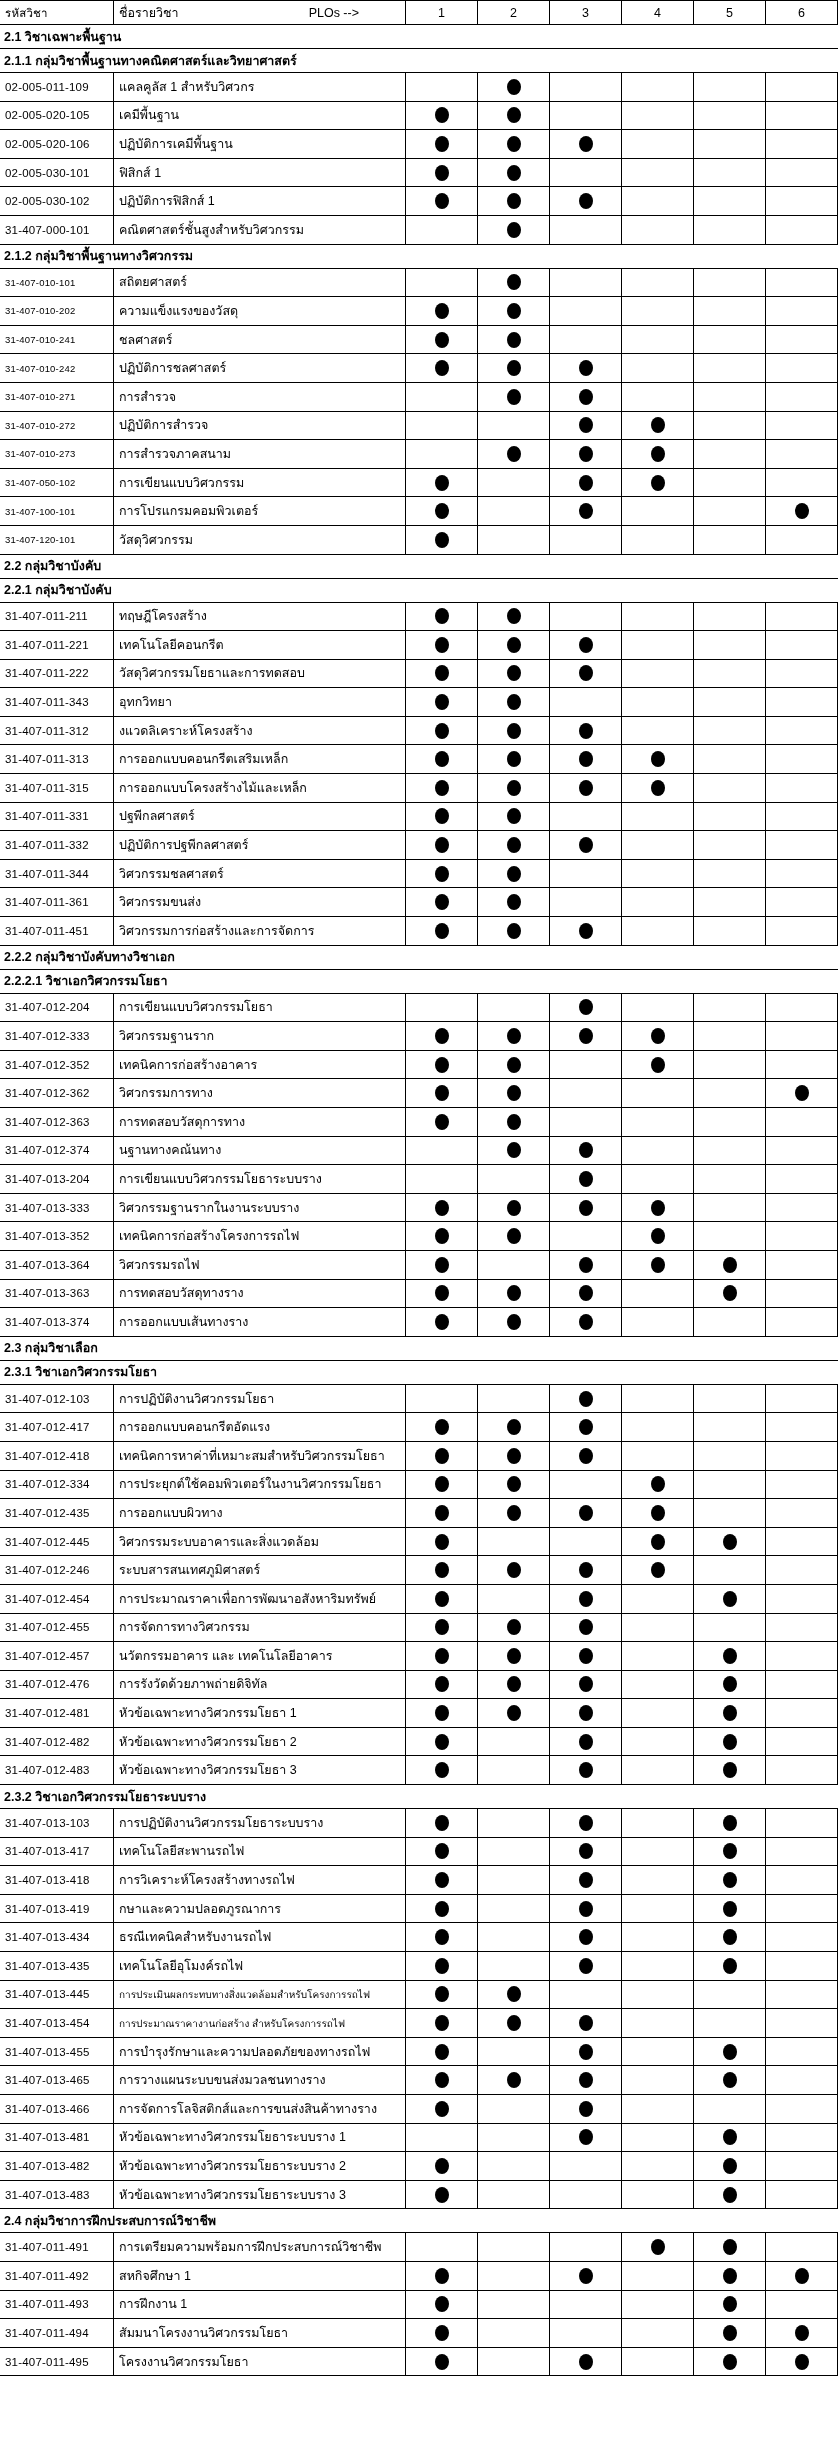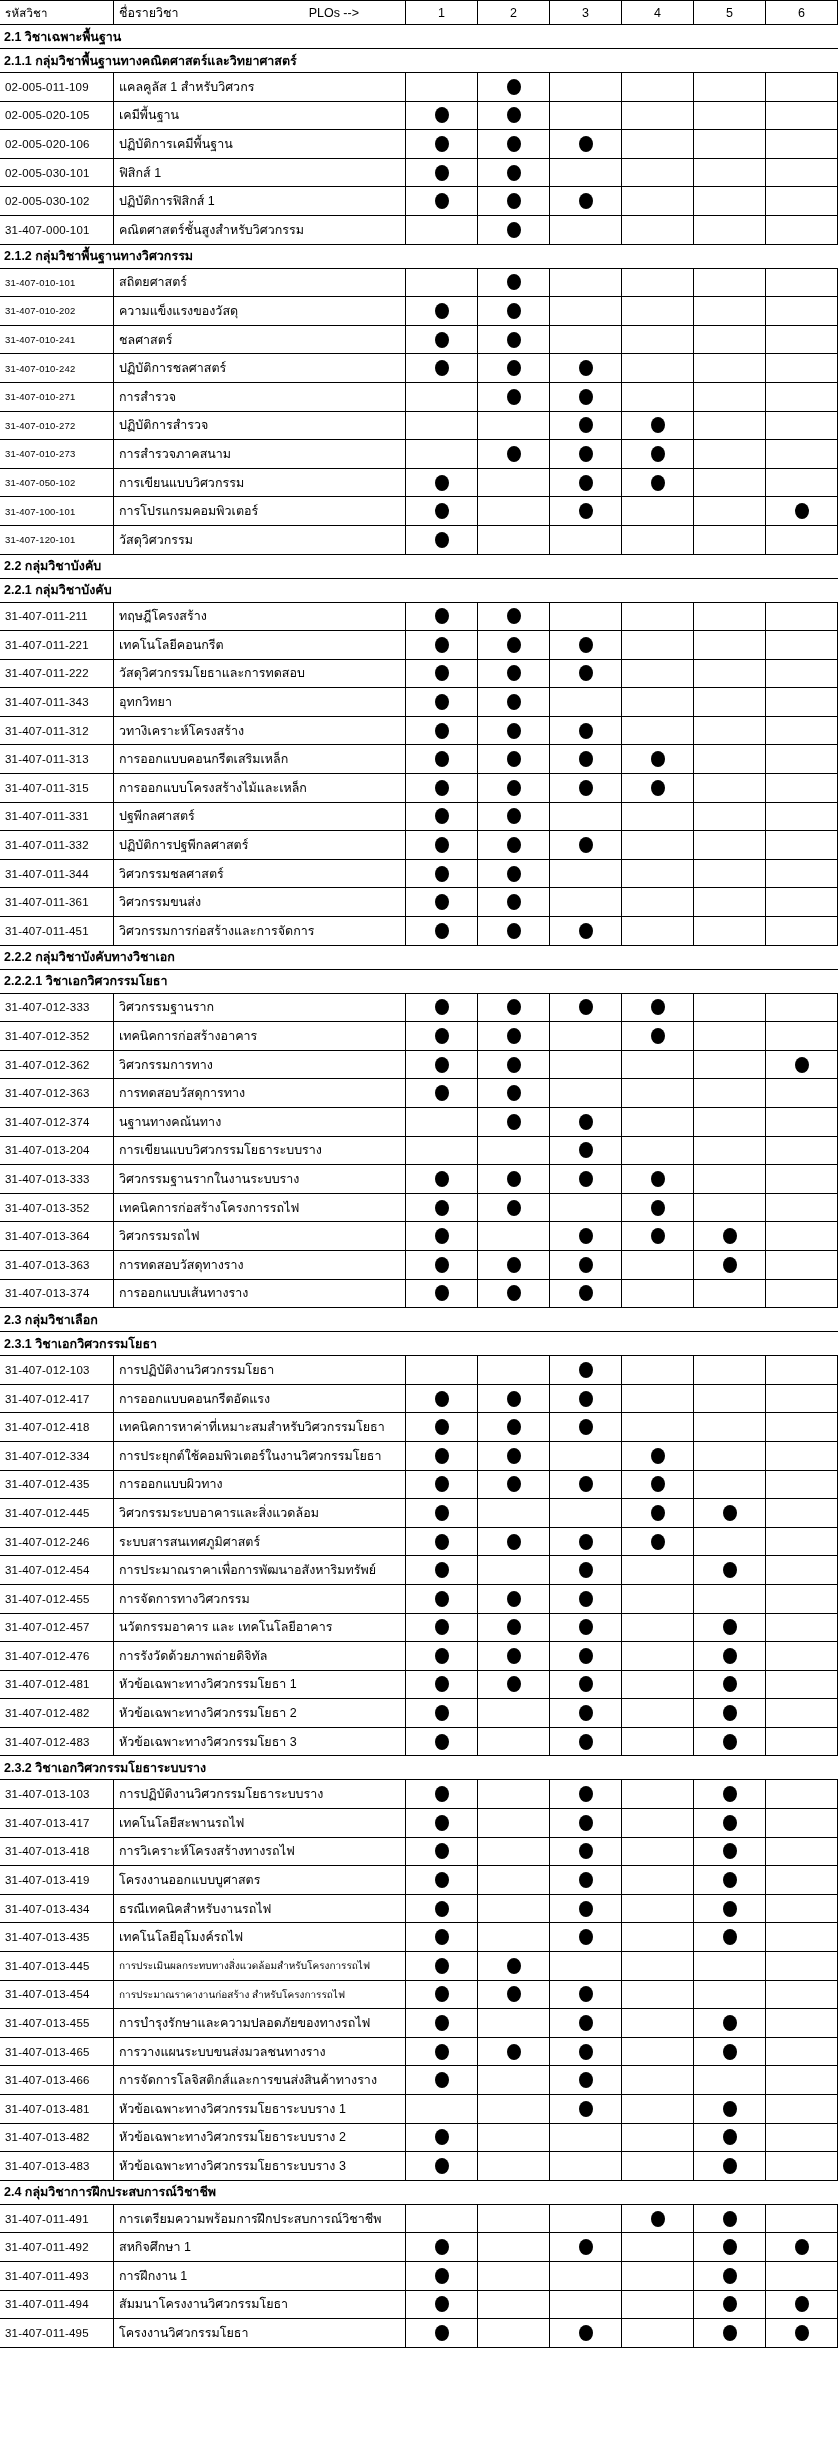--- a/index.html
+++ b/index.html
@@ -380,21 +380,21 @@
         <div class="cell plo">
           <span class="dot" style="background: rgb(0, 0, 0);"></span>
         </div>
         <div class="cell plo"></div>
         <div class="cell plo"></div>
         <div class="cell plo"></div>
         <div class="cell plo"></div>
       </div>
       <div class="row course">
         <div class="cell code">31-407-011-312</div>
-        <div class="cell name">วทางิเคราะห์โครงสร้าง</div>
+        <div class="cell name">งแวดลิเคราะห์โครงสร้าง</div>
         <div class="cell plo">
           <span class="dot" style="background: rgb(0, 0, 0);"></span>
         </div>
         <div class="cell plo">
           <span class="dot" style="background: rgb(0, 0, 0);"></span>
         </div>
         <div class="cell plo">
           <span class="dot" style="background: rgb(0, 0, 0);"></span>
         </div>
         <div class="cell plo"></div>
@@ -511,20 +511,32 @@
         <div class="cell plo"></div>
         <div class="cell plo"></div>
       </div>
       <div class="row section">
         <div class="sec-cell">2.2.2 กลุ่มวิชาบังคับทางวิชาเอก</div>
       </div>
       <div class="row section">
         <div class="sec-cell">2.2.2.1 วิชาเอกวิศวกรรมโยธา</div>
       </div>
       <div class="row course">
+        <div class="cell code">31-407-012-204</div>
+        <div class="cell name">การเขียนแบบวิศวกรรมโยธา</div>
+        <div class="cell plo"></div>
+        <div class="cell plo"></div>
+        <div class="cell plo">
+          <span class="dot" style="background: rgb(0, 0, 0);"></span>
+        </div>
+        <div class="cell plo"></div>
+        <div class="cell plo"></div>
+        <div class="cell plo"></div>
+      </div>
+      <div class="row course">
         <div class="cell code">31-407-012-333</div>
         <div class="cell name">วิศวกรรมฐานราก</div>
         <div class="cell plo">
           <span class="dot" style="background: rgb(0, 0, 0);"></span>
         </div>
         <div class="cell plo">
           <span class="dot" style="background: rgb(0, 0, 0);"></span>
         </div>
         <div class="cell plo">
           <span class="dot" style="background: rgb(0, 0, 0);"></span>
@@ -975,21 +987,21 @@
           <span class="dot" style="background: rgb(0, 0, 0);"></span>
         </div>
         <div class="cell plo"></div>
         <div class="cell plo">
           <span class="dot" style="background: rgb(0, 0, 0);"></span>
         </div>
         <div class="cell plo"></div>
       </div>
       <div class="row course">
         <div class="cell code">31-407-013-419</div>
-        <div class="cell name">โครงงานออกแบบบูศาสตร</div>
+        <div class="cell name">กษาและความปลอดภูรณาการ</div>
         <div class="cell plo">
           <span class="dot" style="background: rgb(0, 0, 0);"></span>
         </div>
         <div class="cell plo"></div>
         <div class="cell plo">
           <span class="dot" style="background: rgb(0, 0, 0);"></span>
         </div>
         <div class="cell plo"></div>
         <div class="cell plo">
           <span class="dot" style="background: rgb(0, 0, 0);"></span>

